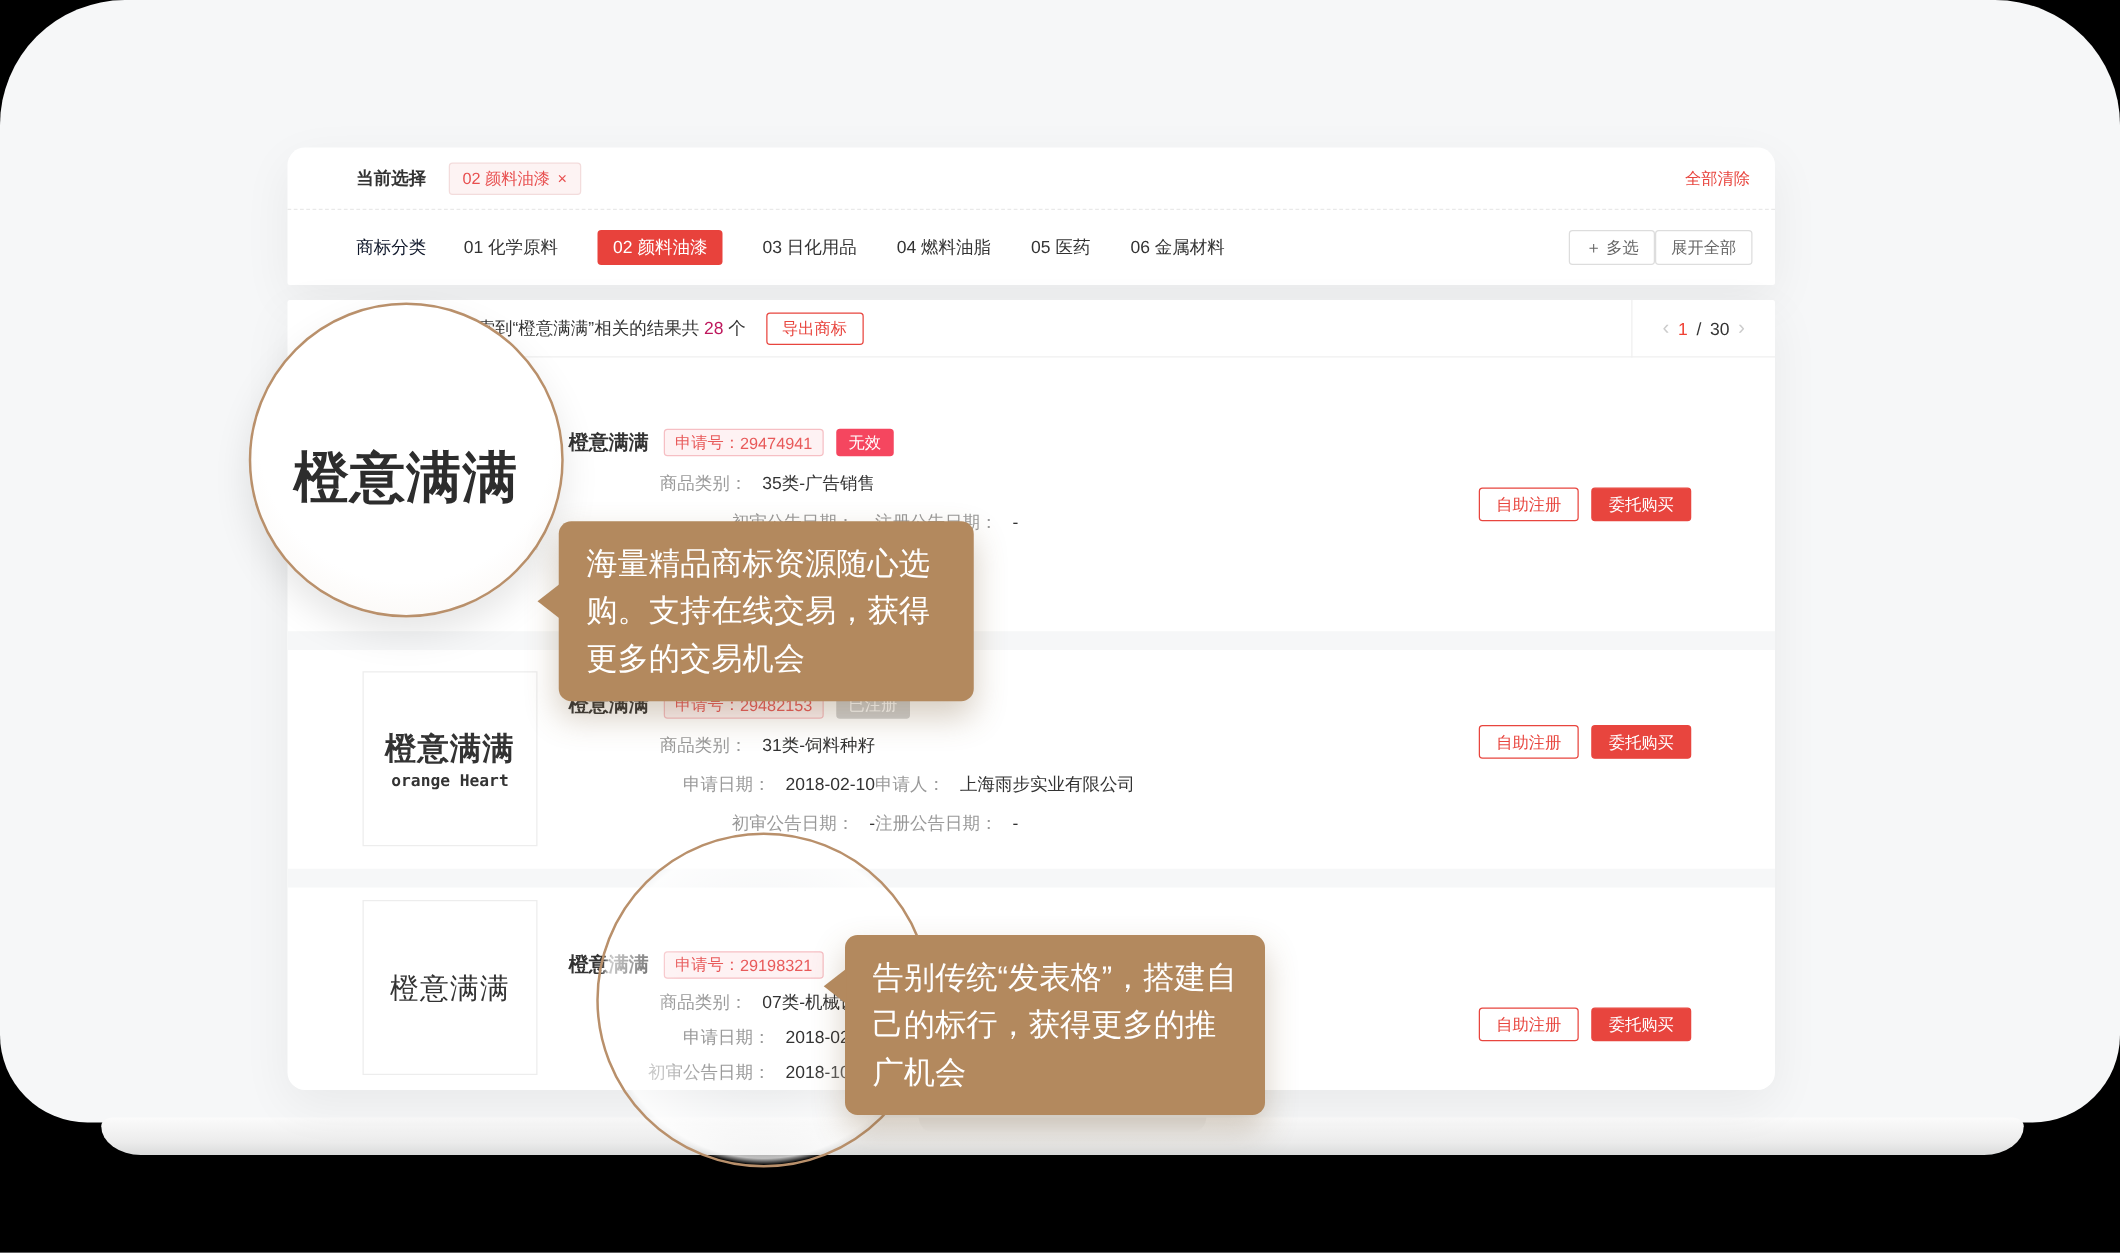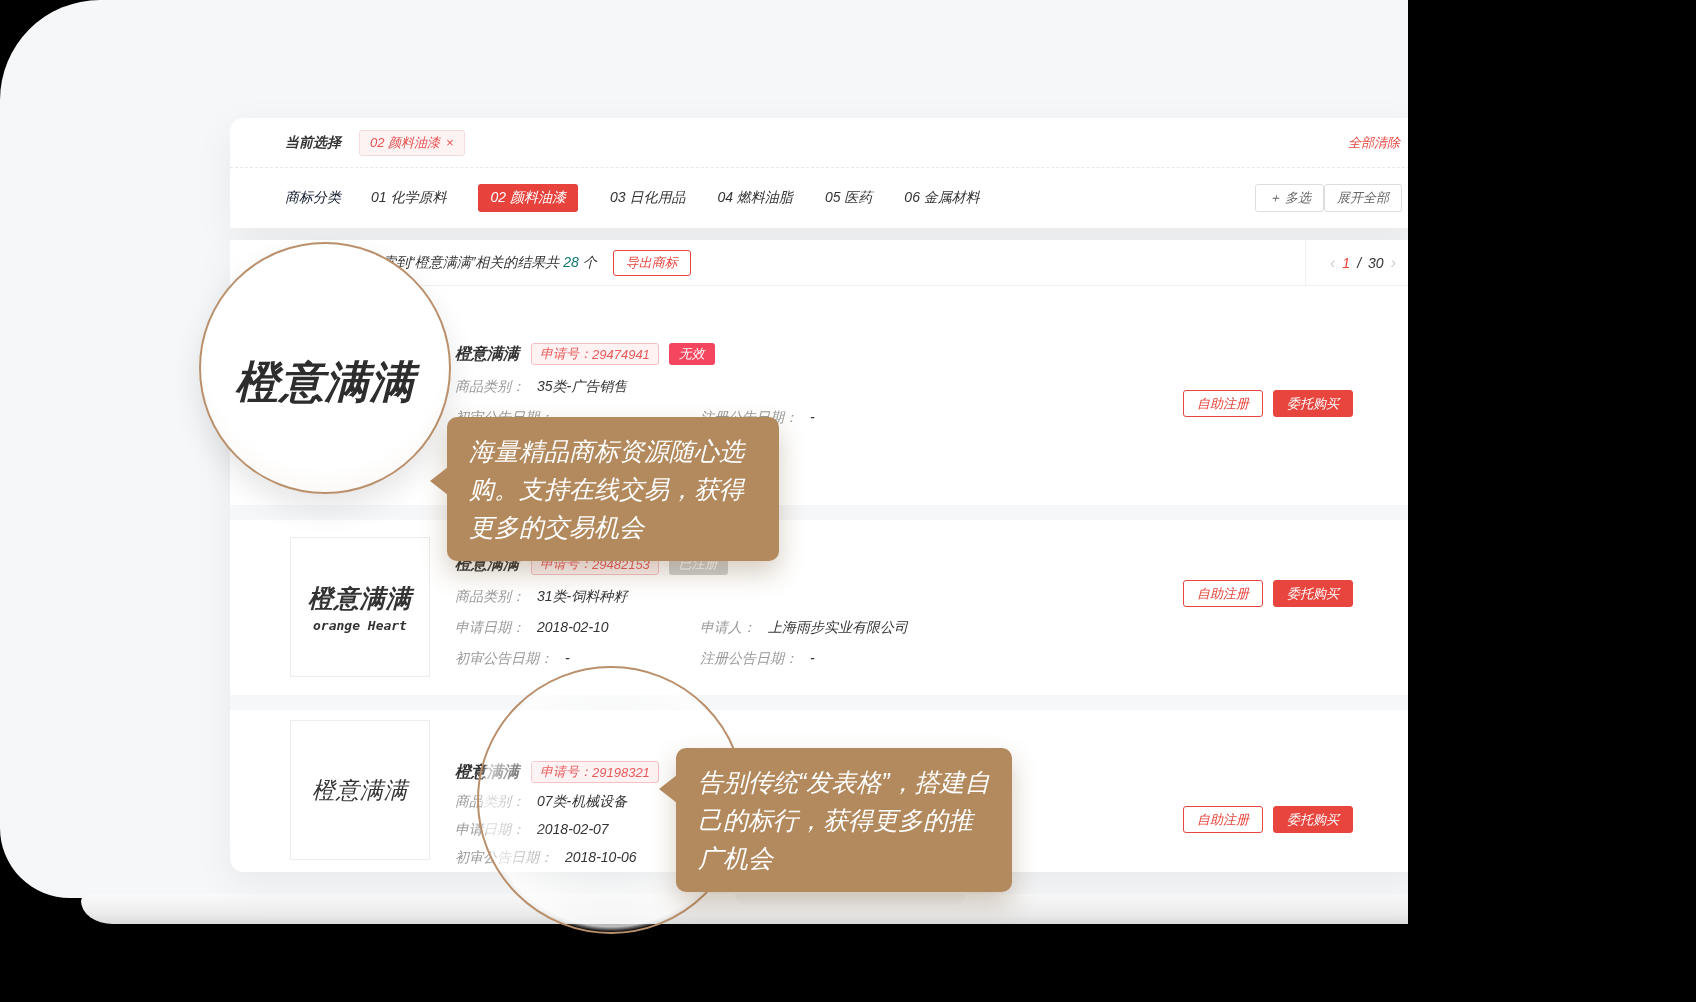--- a/index.html
+++ b/index.html
@@ -1,18 +1,18 @@
 <!DOCTYPE html>
 <html><head>
 <meta charset="utf-8">
 <style>
   * { margin:0; padding:0; box-sizing:border-box; }
   body { background:#000; }
-  .page { position:relative; width:1408px; height:1002px; background:#000;
-          font-family:"Liberation Sans", sans-serif; overflow:hidden;font-style:italic; }
+  .page { position:relative; width:1696px; height:1002px; background:#000;
+          font-family:"Liberation Sans", sans-serif; overflow:hidden; }
   .canvas { position:absolute; left:0; top:0; width:1696px; height:898px;
             background:#f6f7f8; border-radius:100px 100px 70px 70px; }
   .base-bar { position:absolute; left:81px; top:894px; width:1538px; height:30px;
               background:linear-gradient(180deg,#fbfbfb,#ececec 65%,#dadbdb);
               border-radius:10px 10px 36px 36px / 8px 8px 26px 26px; }
   .base-notch { position:absolute; left:654px; top:0; width:230px; height:12px;
                 background:#f1f1f1; border-radius:0 0 14px 14px; }
 
   .card { position:absolute; left:230px; top:118px; width:1190px; }
   .panel { background:#fff; box-shadow:0 12px 40px rgba(0,0,0,0.06); }
@@ -33,21 +33,21 @@
   .cat-item { font-size:14px; color:#333; margin-right:32px; cursor:pointer; padding:5px 0; }
   .cat-item.active { background:#e8423c; color:#fff; padding:5px 12px; border-radius:3px; }
   .filter-btns { margin-left:auto; display:flex; }
   .mini-btn { height:28px; padding:0 12px; display:inline-flex; align-items:center;
               border:1px solid #ddd; border-radius:3px; font-size:13px; color:#666;
               background:#fff; cursor:pointer; }
 
   .results-header { height:46px; display:flex; align-items:center; padding-left:40px;
                     border-bottom:1px solid #f0f0f0; position:relative; }
   .summary { font-size:14px; color:#333; white-space:nowrap; }
-  .summary .count { color:#0f766e; }
+  .summary .count { color:#be185d; }
   .export-btn { margin-left:16px; height:26px; padding:0 12px; display:inline-flex; align-items:center;
                 border:1px solid #e8453e; color:#e8453e; border-radius:3px; font-size:13px;
                 background:#fff; cursor:pointer; white-space:nowrap; }
   .disclaimer { margin-left:14px; font-size:12.5px; color:#a0a0a0; white-space:nowrap; overflow:hidden; }
   .disclaimer .link { color:#4a86d8; font-weight:bold; cursor:pointer; }
   .pagination { position:absolute; right:0; top:0; width:115px; height:46px;
                 border-left:1px solid #f0f0f0; display:flex; align-items:center;
                 justify-content:center; gap:7px; font-size:14px; }
   .pg-arrow { color:#ccc; font-size:16px; cursor:pointer; }
   .pg-cur { color:#f04134; }
@@ -79,21 +79,21 @@
   .tm-title { font-size:16px; font-weight:bold; color:#333; }
   .app-tag { margin-left:12px; height:22px; display:inline-flex; align-items:center;
              padding:0 8px; border:1px solid #f6bfc4; background:#fef2f3; border-radius:3px;
              font-size:13px; color:#e85a5a; }
   .badge { margin-left:10px; height:22px; display:inline-flex; align-items:center;
            padding:0 10px; border-radius:3px; font-size:13px; color:#fff; }
   .badge:empty { display:none; }
   .badge-invalid { background:#f5465f; }
   .badge-registered { background:#cfcfcf; }
   .d-line { display:flex; height:20px; align-items:center; font-size:14px; }
-  .d-col1 { width:245px; display:flex; }
+  .d-col1 { width:245px; display:flex;justify-content:flex-end; }
   .d-col2 { display:flex; }
   .d-label { color:#999; margin-right:12px; }
   .d-value { color:#333; }
 
   .actions { position:absolute; right:67px; display:flex; gap:10px; }
   .row-1 .actions { top:104px; }
   .row-2 .actions { top:60px; }
   .row-3 .actions { top:96px; }
   .btn { height:27px; padding:0 13px; display:inline-flex; align-items:center; border-radius:3px;
          font-size:13px; cursor:pointer; }

